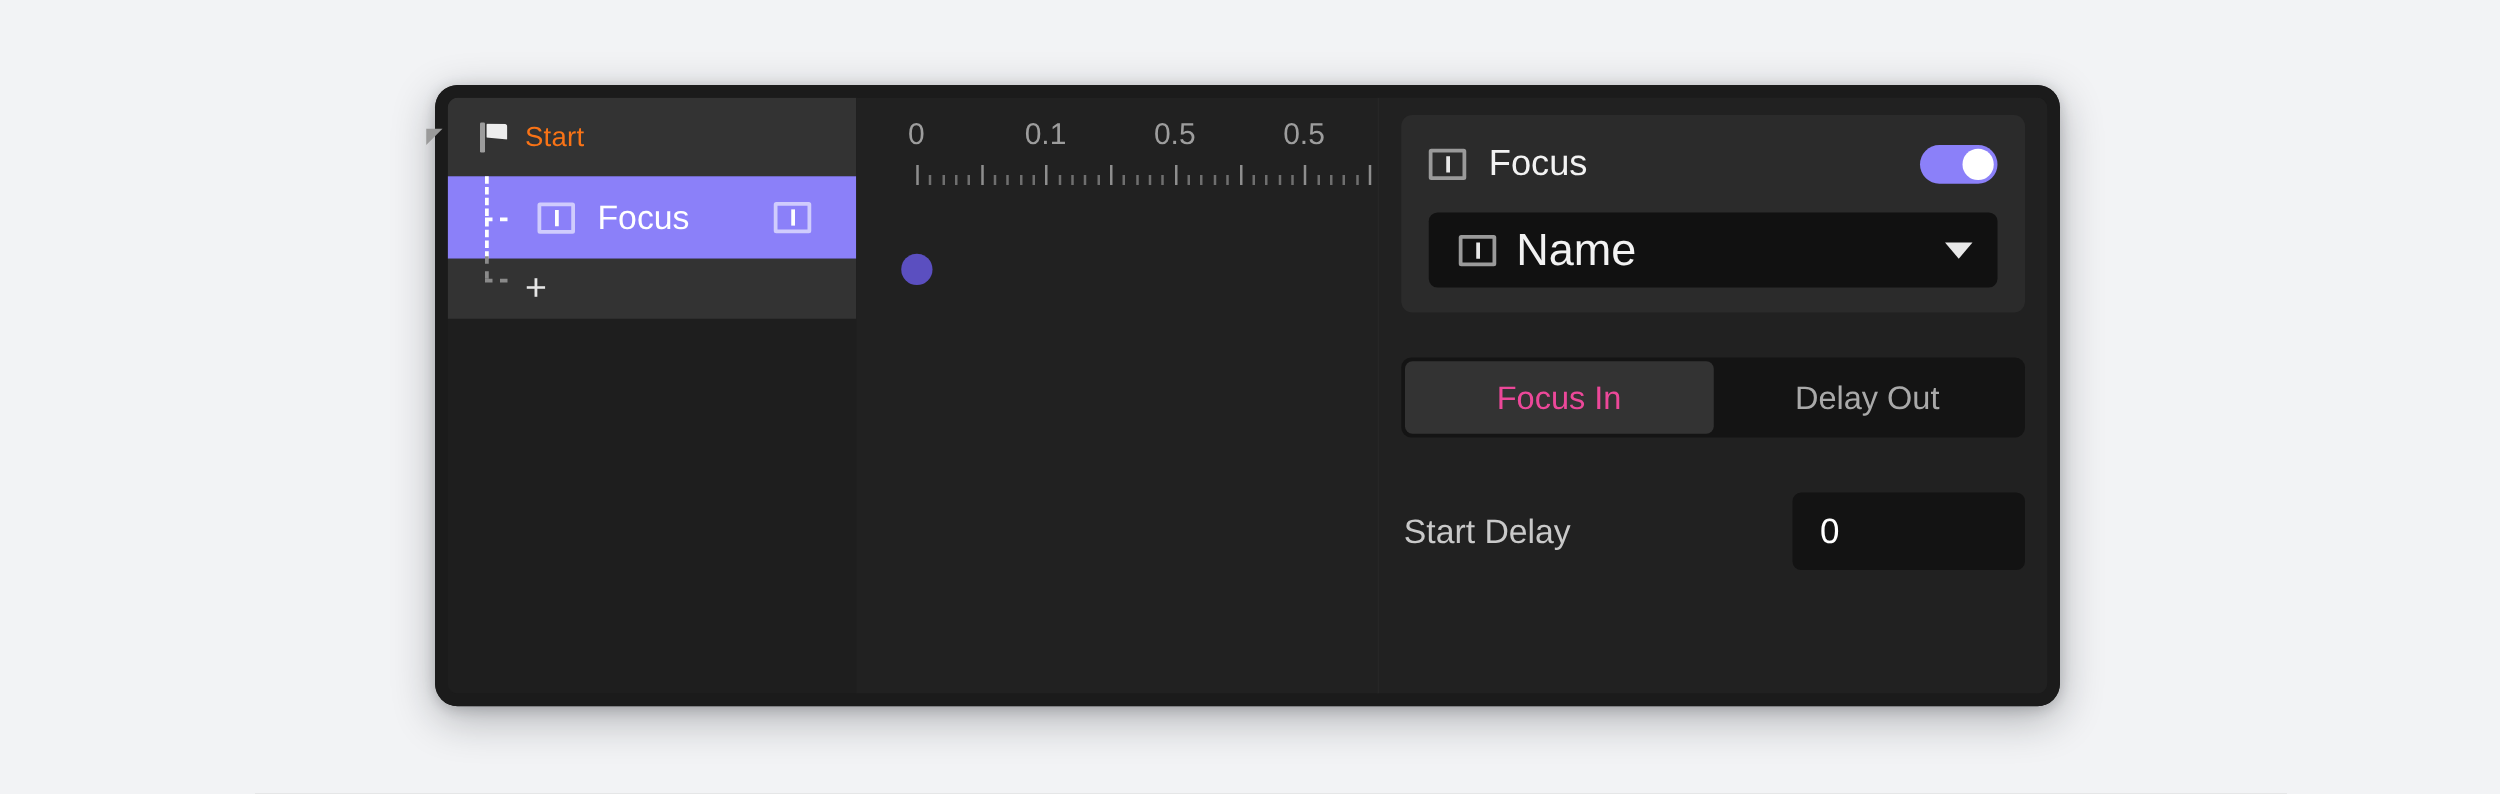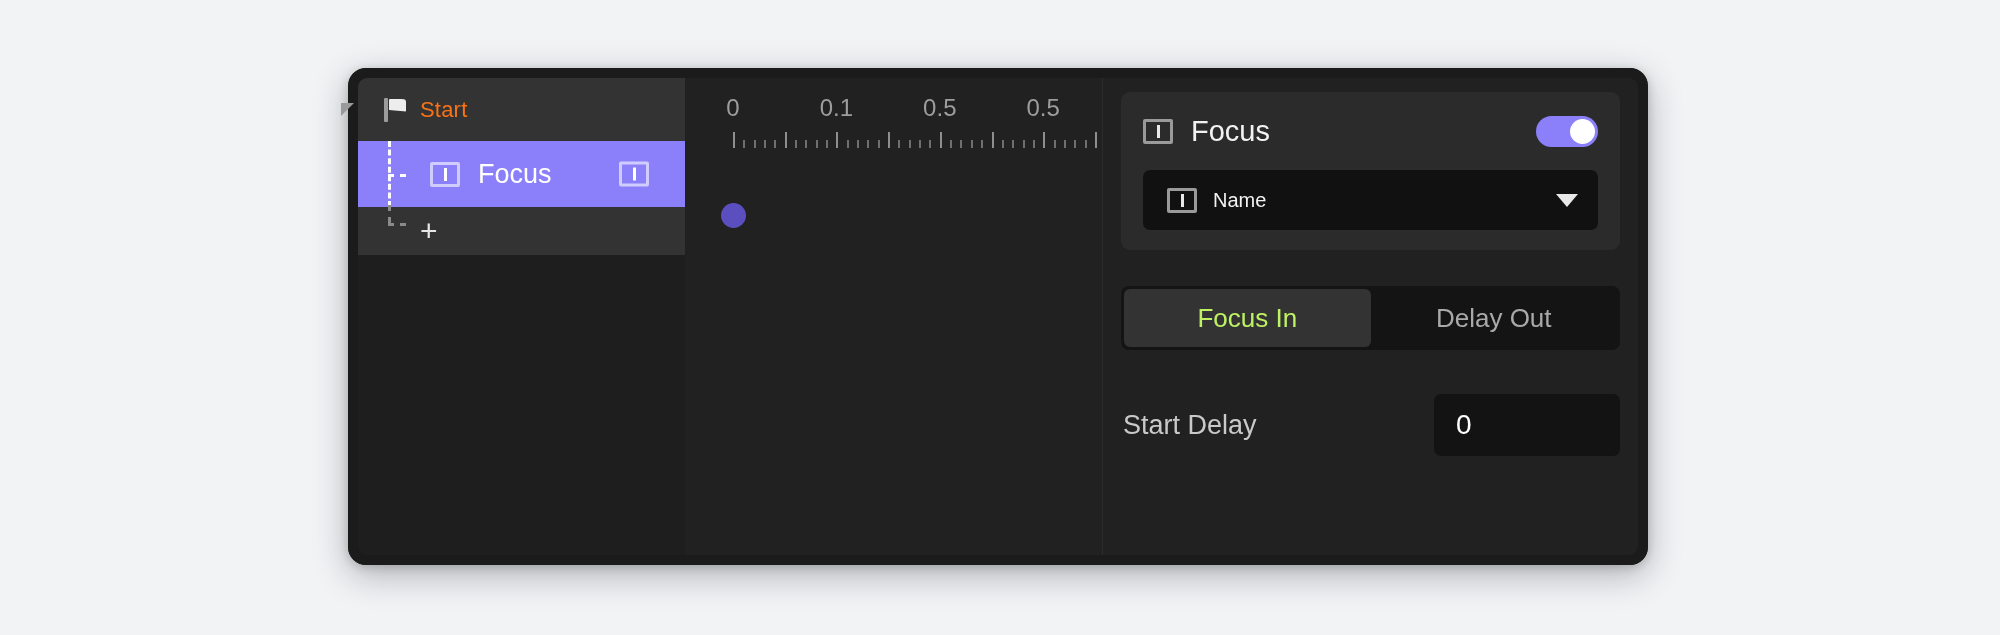--- a/index.html
+++ b/index.html
@@ -189,21 +189,21 @@
   .select {
     margin-top:16px;
     height:60px;
     background:#111111;
     border-radius:7px;
     display:flex; align-items:center;
     padding:0 20px 0 24px;
     gap:16px;
     cursor:pointer;
   }
-  .select-label { color:#f2f2f2; font-size:20px; }
+  .select-label { color:#f2f2f2; font-size:36px; }
   .chev {
     margin-left:auto;
     width:0;height:0;
     border-left:11px solid transparent;
     border-right:11px solid transparent;
     border-top:13px solid #e9e9e9;
   }
 
   #seg {
     position:absolute; left:18px; top:208px;
@@ -219,21 +219,21 @@
     flex:1 1 50%;
     display:flex; align-items:center; justify-content:center;
     font-size:26px;
     color:#a9a9a9;
     background:transparent;
     border:none;
     border-radius:6px;
     cursor:pointer;
     font-family:"Liberation Sans", sans-serif;
   }
-  .seg-btn.active { background:#333333; color:#bef264; }
+  .seg-btn.active { background:#333333; color:#ec4899; }
 
   #delay-row {
     position:absolute; left:0; top:316px;
     width:100%;
     display:flex; align-items:center;
     padding:0 18px;
   }
   #delay-label { color:#c9c9c9; font-size:27px; padding-left:2px; }
   #delay-field {
     margin-left:auto;

